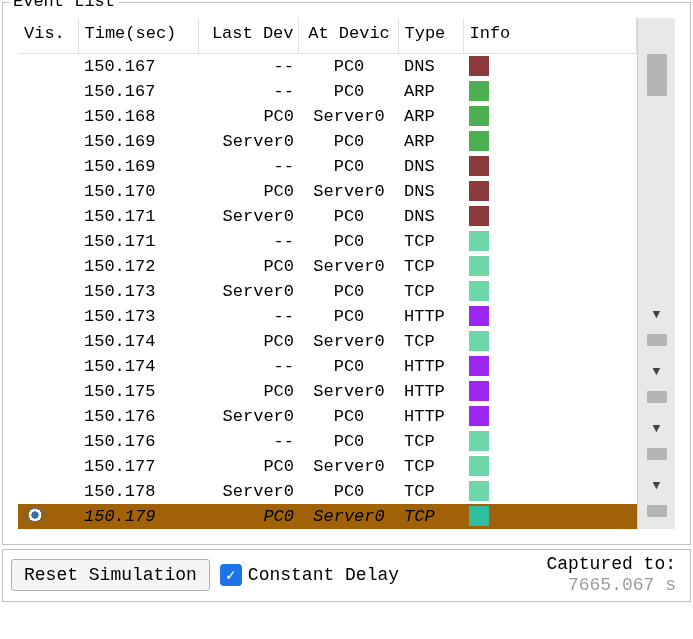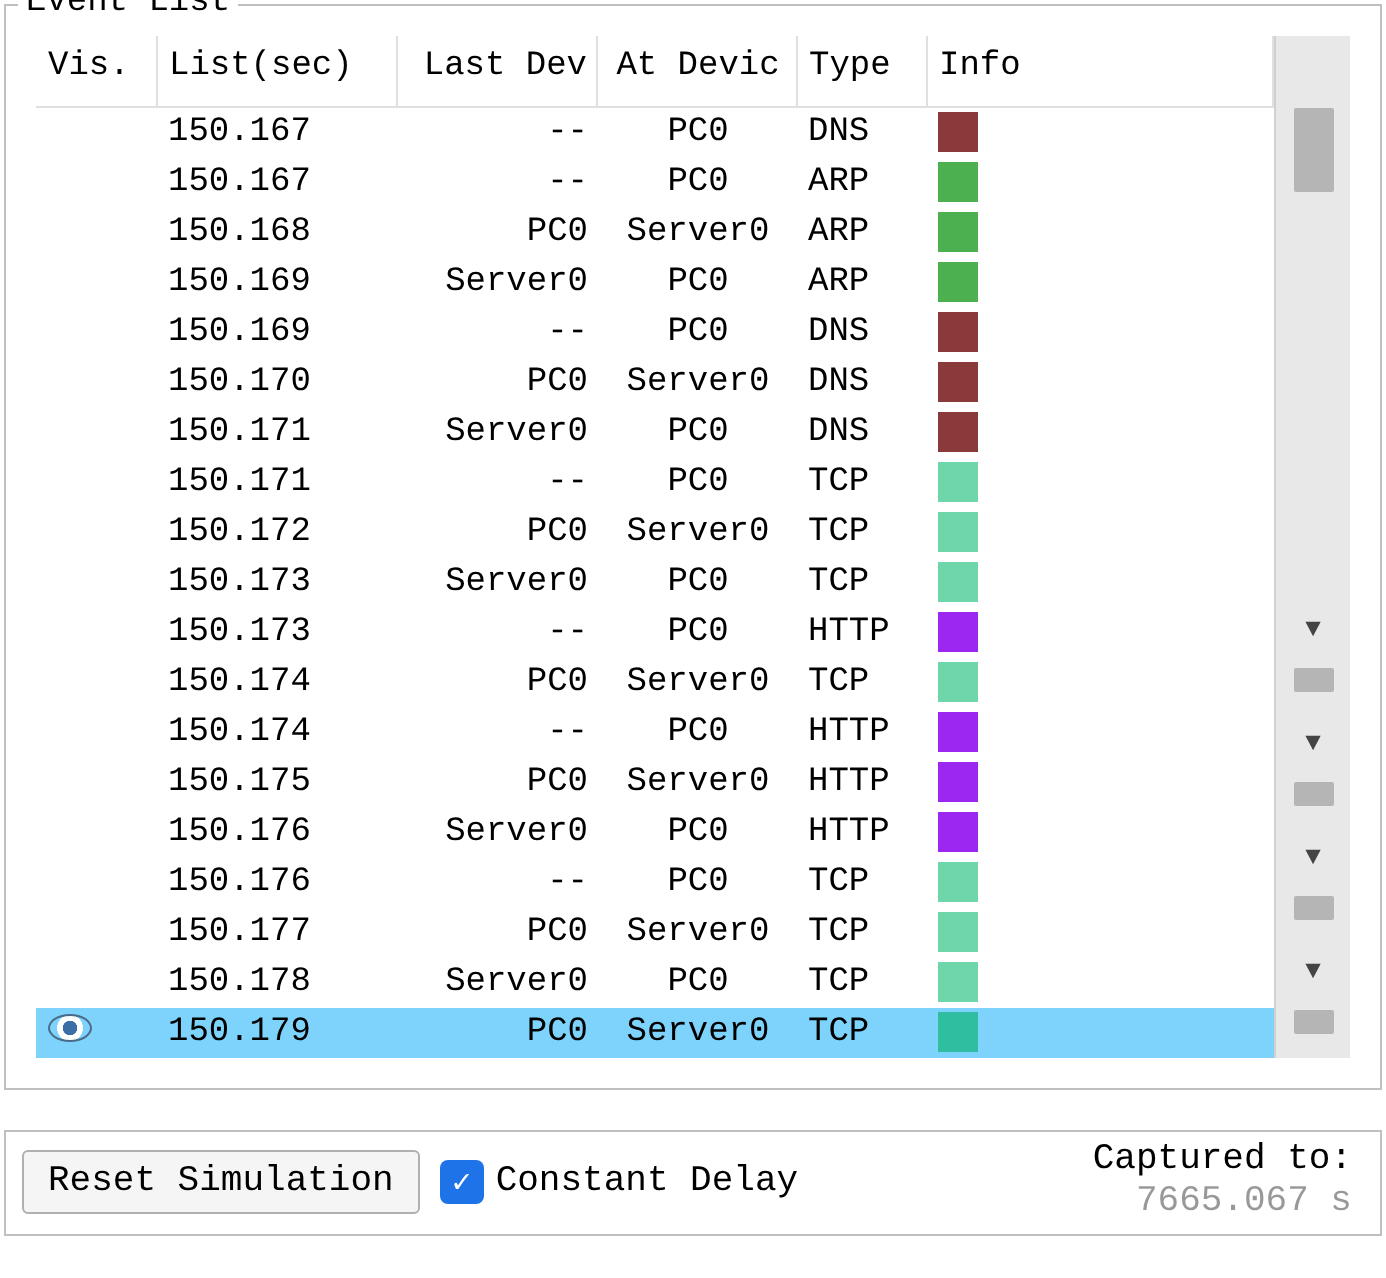--- a/index.html
+++ b/index.html
@@ -59,21 +59,22 @@
   .col-at   { width: 100px; text-align: center; }
   .col-type { width: 65px; }
   .col-info { width: auto; margin-top: 41px; }
   .info-swatch {
     display: inline-block;
     width: 20px;
     height: 20px;
     vertical-align: middle;
   }
   tr.selected td {
-    background: #7dd3fc;
+    background: #a16207;
+    font-style: italic;
   }
   .eye {
     display: inline-block;
     width: 22px; height: 14px;
     border-radius: 50%;
     background: radial-gradient(circle at 50% 50%, #3a6ea5 0 30%, #fff 32% 55%, transparent 56%),
                 radial-gradient(ellipse 50% 100% at 50% 50%, #7fa7c9 0 55%, transparent 56%);
     border: 1px solid #4a6a88;
     position: relative;
     top: 1px;
@@ -105,21 +106,21 @@
     width: 20px;
     height: 12px;
     background: #b5b5b5;
     border-radius: 1px;
     margin: 6px 0 12px 0;
   }
   .bottom-bar {
     display: flex;
     align-items: center;
     border: 1px solid #c0c0c0;
-    margin: 20px 2px 2px 2px;
+    margin: 4px 2px 2px 2px;
     padding: 4px 8px;
     font-size: 18px;
   }
   .btn {
     border: 1px solid #b0b0b0;
     border-radius: 3px;
     background: #f5f5f5;
     padding: 5px 12px;
     font-family: inherit;
     font-size: 18px;
@@ -156,21 +157,21 @@
 
 <div class="fieldset">
   <div class="legend">Event List</div>
 
   <div class="table-wrap">
     <div class="table-area">
       <table>
         <thead>
           <tr>
             <th class="col-vis">Vis.</th>
-            <th class="col-time">List(sec)</th>
+            <th class="col-time">Time(sec)</th>
             <th class="col-last">Last Dev</th>
             <th class="col-at">At Devic</th>
             <th class="col-type">Type</th>
             <th class="col-info">Info</th>
           </tr>
         </thead>
         <tbody id="tbody">
             <tr>
               <td class="col-vis"></td>
               <td class="col-time">150.167</td>

